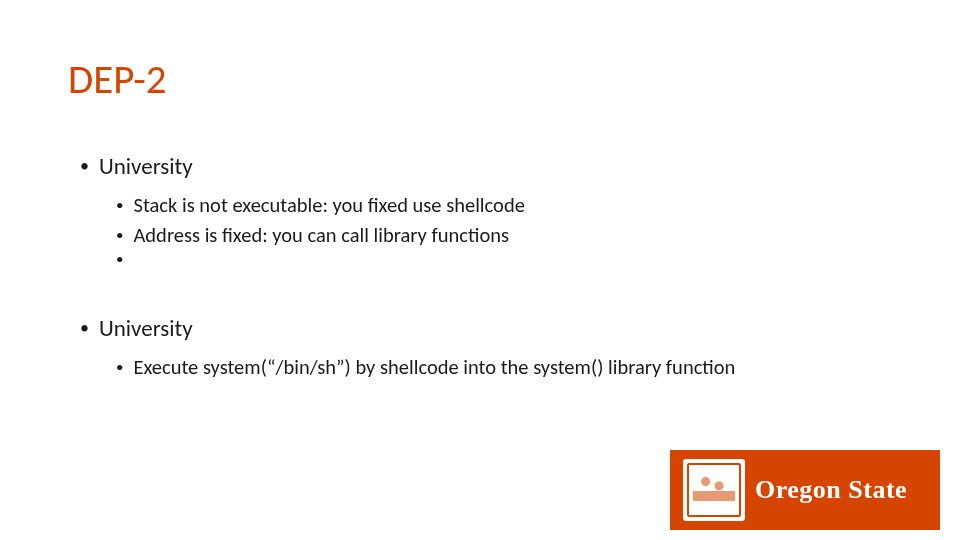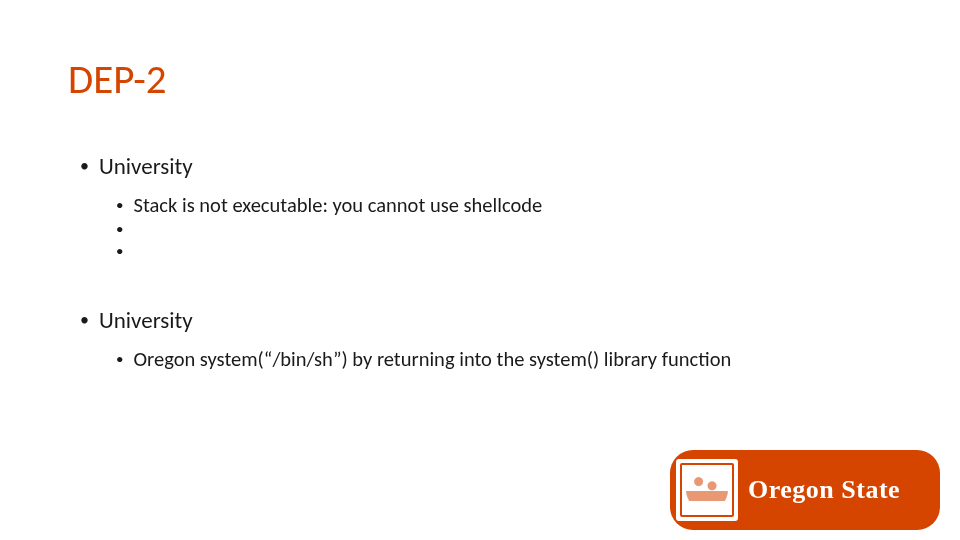--- a/index.html
+++ b/index.html
@@ -1,15 +1,15 @@
 <!DOCTYPE html>
 <html><head>
 <meta charset="utf-8">
 <style>
-  * { margin: 0; padding: 0; box-sizing: border-box; border-radius: 23px; }
+  * { margin: 0; padding: 0; box-sizing: border-box; }
   html, body { width: 960px; height: 540px; overflow: hidden; }
   body {
     background: #ffffff;
     font-family: Calibri, "Segoe UI", Arial, sans-serif;
     color: #000000;
     position: relative;
   }
   .slide {
     width: 960px;
     height: 540px;
@@ -56,21 +56,21 @@
   .section-gap { height: 40px; }
   .logo {
     position: absolute;
     right: 20px;
     bottom: 10px;
     width: 270px;
     height: 80px;
     background: #d64500;
     display: flex;
     align-items: center;
-    padding: 6px 6px;
+    padding: 6px 13px;
     gap: 10px;
   }
   .logo-seal {
     width: 62px;
     height: 62px;
     background: #ffffff;
     border-radius: 3px;
     position: relative;
     overflow: hidden;
     flex-shrink: 0;
@@ -112,38 +112,39 @@
   <div class="title">DEP-2</div>
 
   <div class="content">
 
     <div class="bullet-l1">
       <span class="dot">•</span>
       <span>University</span>
     </div>
     <div class="bullet-l2">
       <span class="dot">•</span>
-      <span>Stack is not executable: you cannot use shellcode</span>
+      <span>Stack is not executable: you fixed use shellcode</span>
     </div>
     <div class="bullet-l2">
       <span class="dot">•</span>
+      <span>Address is fixed: you can call library functions</span>
     </div>
     <div class="bullet-l2">
       <span class="dot">•</span>
     </div>
 
     <div class="section-gap"></div>
 
     <div class="bullet-l1">
       <span class="dot">•</span>
       <span>University</span>
     </div>
     <div class="bullet-l2">
       <span class="dot">•</span>
-      <span>Oregon system(“/bin/sh”) by returning into the system() library function</span>
+      <span>Execute system(“/bin/sh”) by shellcode into the system() library function</span>
     </div>
 
   </div>
 
   <div class="logo">
     <div class="logo-seal">
       <div class="inner"></div>
     </div>
     <div class="logo-text">
       <span class="line1">Oregon State</span>

